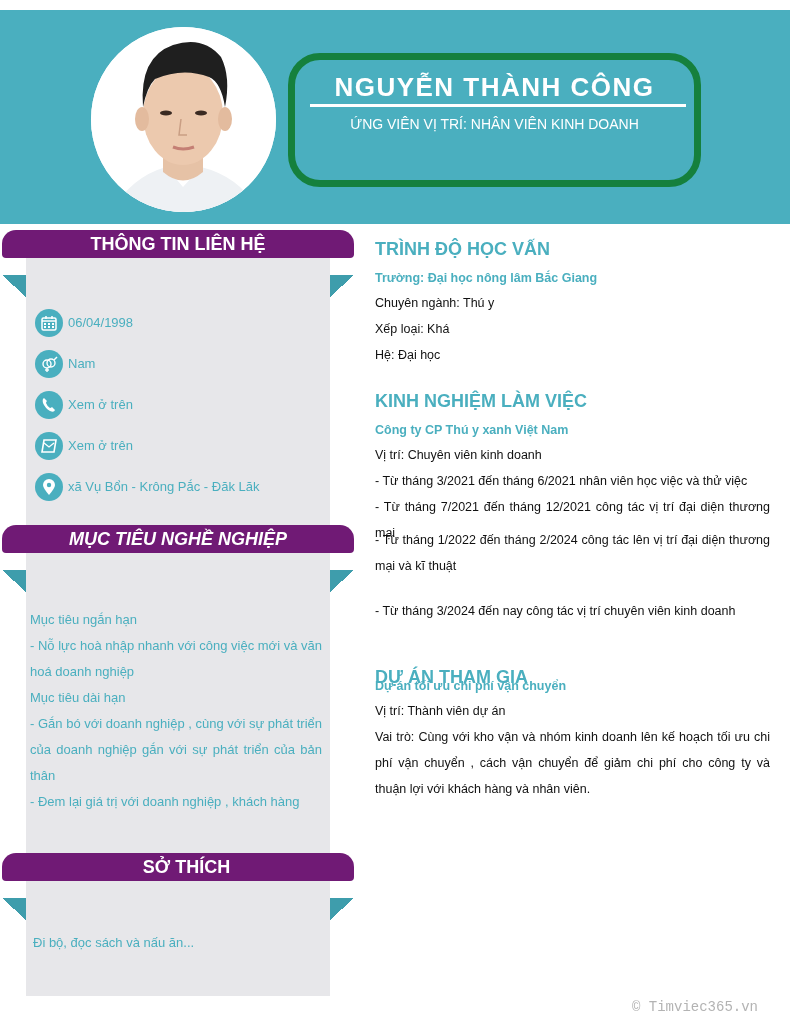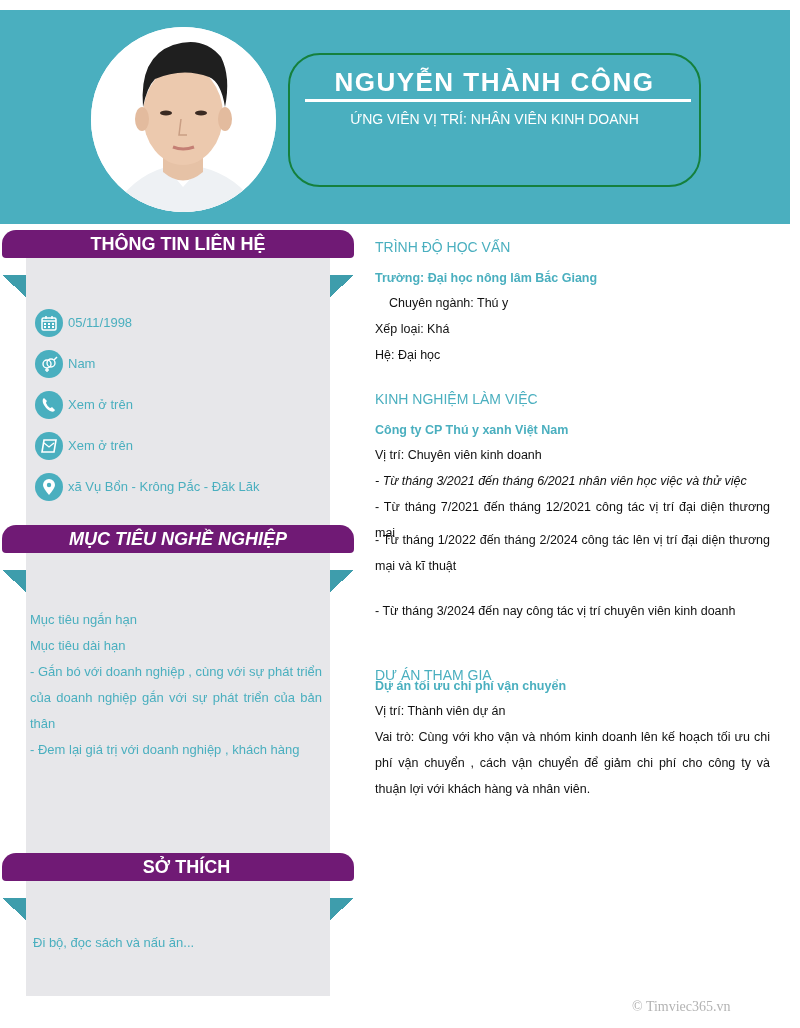--- a/index.html
+++ b/index.html
@@ -11,21 +11,21 @@
       position: absolute; left: 0; top: 10px; width: 790px; height: 214px;
       background: #4aafbf;
     }
     .photo {
       position: absolute; left: 91px; top: 17px; width: 185px; height: 185px;
       border-radius: 50%; background: #ffffff; overflow: hidden;
     }
     .photo svg { display: block; width: 100%; height: 100%; }
     .name-box {
       position: absolute; left: 288px; top: 43px; width: 413px; height: 134px;
-      border: 2px solid #15803d; border-radius: 32px;
+      border: 7px solid #15803d; border-radius: 32px;
     }
     .name {
       position: absolute; left: 0; right: 0; top: 12px; text-align: center;
       color: #ffffff; font-weight: bold; font-size: 26px; letter-spacing: 1.5px;
     }
     .name-underline {
       position: absolute; left: 15px; right: 8px; top: 44px; height: 3px; background: #ffffff;
     }
     .position {
       position: absolute; left: 0; right: 0; top: 56px; text-align: center;
@@ -64,33 +64,33 @@
       color: #4aafbf; font-size: 13px; line-height: 26px; text-align: justify;
     }
     .hobby-text {
       position: absolute; left: 33px; top: 935px; width: 292px;
       color: #4aafbf; font-size: 13px;
     }
 
     
     .right { position: absolute; left: 375px; top: 0; width: 395px; }
     .sec-title {
-      position: absolute; left: 0; color: #4aafbf; font-weight: normal; font-size: 14px;
+      position: absolute; left: 0; color: #4aafbf; font-weight: bold; font-size: 18px;
     }
     .sub-title {
       position: absolute; left: 0; color: #4aafbf; font-weight: bold; font-size: 12.5px;
     }
     .line {
       position: absolute; left: 0; width: 395px; color: #111111; font-size: 12.5px;
       line-height: 26px; text-align: justify;
     }
 
     .footer {
       position: absolute; left: 632px; top: 999px; color: #b3b3b3;
-      font-family: Liberation Serif, serif; font-size: 14px;
+      font-family: Liberation Mono, monospace; font-size: 14px;
     }
   </style>
 </head>
 <body>
 
 <div class="header">
   <div class="photo">
     <svg viewBox="0 0 185 185">
       <rect width="185" height="185" fill="#ffffff"></rect>
 
@@ -136,21 +136,21 @@
           <g fill="#fff">
             <rect x="4" y="9" width="2" height="2"></rect>
             <rect x="8" y="9" width="2" height="2"></rect>
             <rect x="12" y="9" width="2" height="2"></rect>
             <rect x="4" y="12" width="2" height="2"></rect>
             <rect x="8" y="12" width="2" height="2"></rect>
             <rect x="12" y="12" width="2" height="2"></rect>
           </g>
         </svg>
     </span>
-    <span class="contact-text">05/11/1998</span>
+    <span class="contact-text">06/04/1998</span>
   </div>
   <div class="contact-item">
     <span class="contact-icon">
       <svg viewBox="0 0 18 18">
           <circle cx="7" cy="9" r="4" fill="none" stroke="#fff" stroke-width="1.4"></circle>
           <circle cx="11" cy="8" r="4" fill="none" stroke="#fff" stroke-width="1.4"></circle>
           <line x1="14" y1="5" x2="17" y2="2" stroke="#fff" stroke-width="1.4"></line>
           <line x1="7" y1="13" x2="7" y2="17" stroke="#fff" stroke-width="1.4"></line>
           <line x1="5" y1="15" x2="9" y2="15" stroke="#fff" stroke-width="1.4"></line>
         </svg>
@@ -184,43 +184,44 @@
     <span class="contact-text">xã Vụ Bổn - Krông Pắc - Đăk Lăk</span>
   </div>
 </div>
 
 <div class="ribbon" style="top:525px;font-style:italic;">MỤC TIÊU NGHỀ NGHIỆP</div>
 <div class="tail-left" style="top:570px;"></div>
 <div class="tail-right" style="top:570px;"></div>
 
 <div class="goal-text">
   <div>Mục tiêu ngắn hạn</div>
+  <div>- Nỗ lực hoà nhập nhanh với công việc mới và văn hoá doanh nghiệp</div>
   <div>Mục tiêu dài hạn</div>
   <div>- Gắn bó với doanh nghiệp , cùng với sự phát triển của doanh nghiệp gắn với sự phát triển của bản thân</div>
   <div>- Đem lại giá trị với doanh nghiệp , khách hàng</div>
 </div>
 
 <div class="ribbon" style="top:853px;padding-left:17px;">SỞ THÍCH</div>
 <div class="tail-left" style="top:898px;"></div>
 <div class="tail-right" style="top:898px;"></div>
 
 <div class="hobby-text">Đi bộ, đọc sách và nấu ăn...</div>
 
 <div class="right">
 
   <div class="sec-title" style="top:239px;">TRÌNH ĐỘ HỌC VẤN</div>
   <div class="sub-title" style="top:271px;">Trường: Đại học nông lâm Bắc Giang</div>
-  <div class="line" style="top:290px;margin-left:14px;">Chuyên ngành: Thú y</div>
+  <div class="line" style="top:290px;">Chuyên ngành: Thú y</div>
   <div class="line" style="top:316px;">Xếp loại: Khá</div>
   <div class="line" style="top:342px;">Hệ: Đại học</div>
 
   <div class="sec-title" style="top:391px;text-align:center;">KINH NGHIỆM LÀM VIỆC</div>
   <div class="sub-title" style="top:423px;">Công ty CP Thú y xanh Việt Nam</div>
   <div class="line" style="top:442px;">Vị trí: Chuyên viên kinh doanh</div>
-  <div class="line" style="top:468px;font-style:italic;">- Từ tháng 3/2021 đến tháng 6/2021 nhân viên học việc và thử việc</div>
+  <div class="line" style="top:468px;">- Từ tháng 3/2021 đến tháng 6/2021 nhân viên học việc và thử việc</div>
   <div class="line" style="top:494px;">- Từ tháng 7/2021 đến tháng 12/2021 công tác vị trí đại diện thương mại</div>
   <div class="line" style="top:527px;">- Từ tháng 1/2022 đến tháng 2/2024 công tác lên vị trí đại diện thương mại và kĩ thuật</div>
   <div class="line" style="top:598px;">- Từ tháng 3/2024 đến nay công tác vị trí chuyên viên kinh doanh</div>
 
   <div class="sec-title" style="top:647px;margin-top:20px;">DỰ ÁN THAM GIA</div>
   <div class="sub-title" style="top:679px;text-align:center;">Dự án tối ưu chi phí vận chuyển</div>
   <div class="line" style="top:698px;">Vị trí: Thành viên dự án</div>
   <div class="line" style="top:724px;">Vai trò: Cùng với kho vận và nhóm kinh doanh lên kế hoạch tối ưu chi phí vận chuyển , cách vận chuyển để giảm chi phí cho công ty và thuận lợi với khách hàng và nhân viên.</div>
 </div>
 

